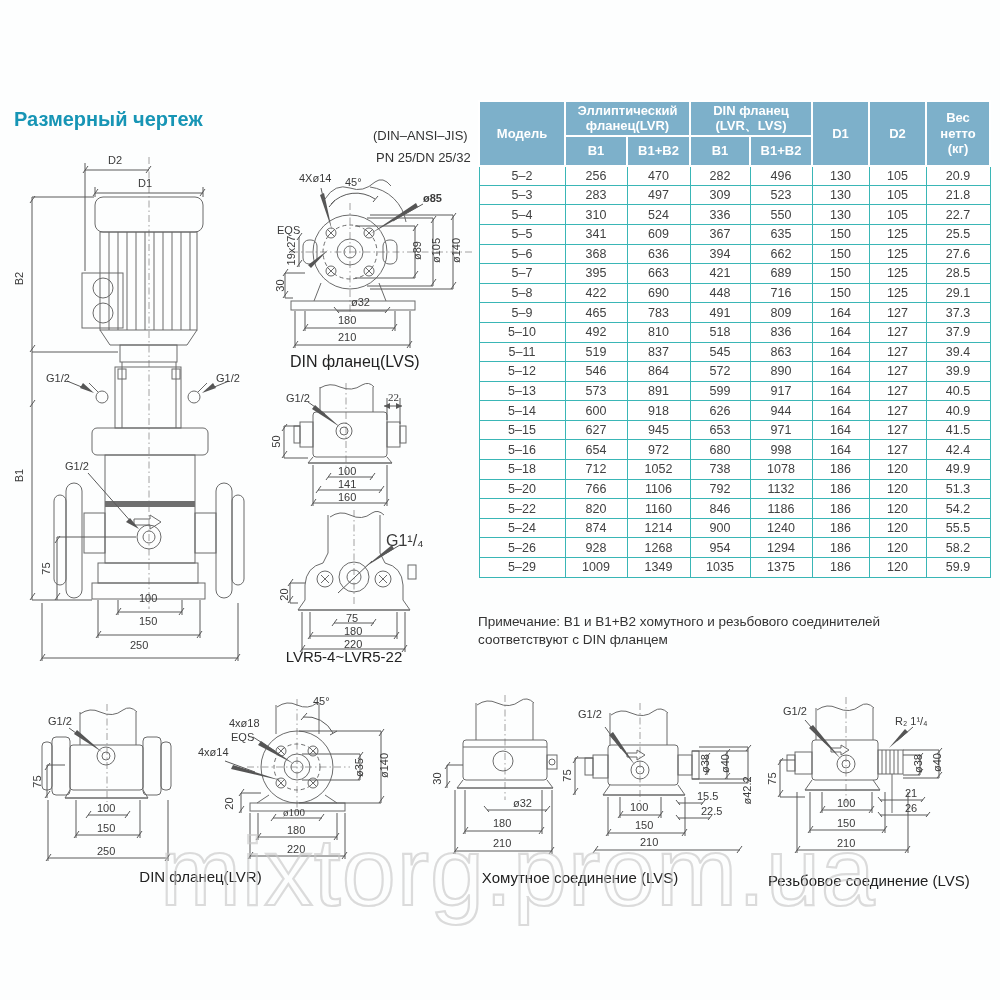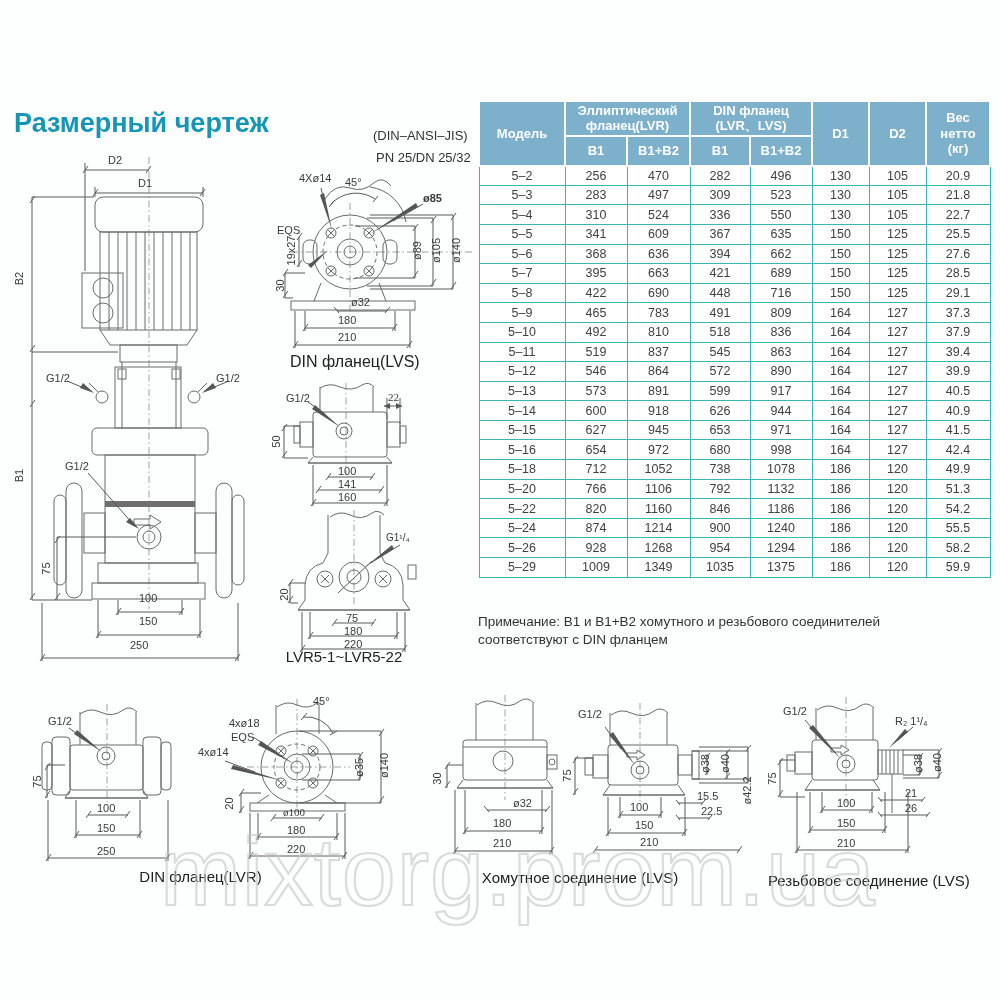--- a/index.html
+++ b/index.html
@@ -3,21 +3,21 @@
 <meta charset="utf-8">
 <style>
   * { margin:0; padding:0; box-sizing:border-box; }
   html,body { width:1000px; height:1000px; }
   body { position:relative; background:#fdfefe; font-family:"Liberation Sans", sans-serif; overflow:hidden; color:#3c3c3c; }
   .panel { position:absolute; }
   .lbl { position:absolute; font-size:11px; color:#3a3a3a; white-space:nowrap; line-height:1; }
   .vlbl { transform:rotate(-90deg); transform-origin:center; }
   .hdr-lbl { position:absolute; font-size:13px; color:#333; white-space:nowrap; }
   .cap { position:absolute; font-size:15px; color:#222; white-space:nowrap; text-align:center; }
-  .page-title { position:absolute; left:14px; top:108px; font-size:27px; font-weight:bold; color:#1795b5; }
+  .page-title { position:absolute; left:14px; top:108px; font-size:20px; font-weight:bold; color:#1795b5; }
   svg.fig { position:absolute; left:0; top:0; }
   .draw { stroke:#6b6b6b; fill:none; stroke-width:1; }
   .dim  { stroke:#5a5a5a; fill:none; stroke-width:1; }
   .cl   { stroke:#8a8a8a; fill:none; stroke-width:0.8; stroke-dasharray:7 3 1.5 3; }
   .ah   { fill:#555; stroke:none; }
   .band { fill:#6f6f6f; stroke:none; }
 
   
   .table-panel { position:absolute; left:478px; top:100px; width:511px; }
   table.dims { border-collapse:collapse; width:100%; table-layout:fixed; border:1px solid #35b3b3; }
@@ -279,29 +279,29 @@
       <line x1="30" y1="131" x2="117" y2="131"></line>
         <path d="M28,134 l5,-7 M114,134 l5,-7"></path>
       <line x1="22" y1="144" x2="125" y2="144"></line>
         <path d="M20,147 l5,-7 M122,147 l5,-7"></path>
       <line x1="30" y1="107" x2="30" y2="134"></line>
         <line x1="117" y1="107" x2="117" y2="134"></line>
       <line x1="22" y1="107" x2="22" y2="147"></line>
         <line x1="125" y1="107" x2="125" y2="147"></line>
     </g>
   </svg>
-  <span class="lbl" style="left:106px; top:28px; font-size:10px;">G1¹/₄</span>
+  <span class="lbl" style="left:106px; top:28px; font-size:16px;">G1¹/₄</span>
   <span class="lbl vlbl" style="left:-2px; top:84px;">20</span>
   <span class="lbl" style="left:66px; top:108px;">75</span>
   <span class="lbl" style="left:64px; top:121px;">180</span>
   <span class="lbl" style="left:64px; top:134px;">220</span>
 </div>
 
 <div class="cap" style="left:213px; top:648px; width:262px;">
-  <div>LVR5-1~LVR5-22</div>
+  <div>LVR5-4~LVR5-22</div>
 </div>
 
 <div class="table-panel">
   <table class="dims">
     <colgroup>
       <col style="width:86px">
         <col style="width:62px">
         <col style="width:63px">
         <col style="width:60px">
       <col style="width:62px">

